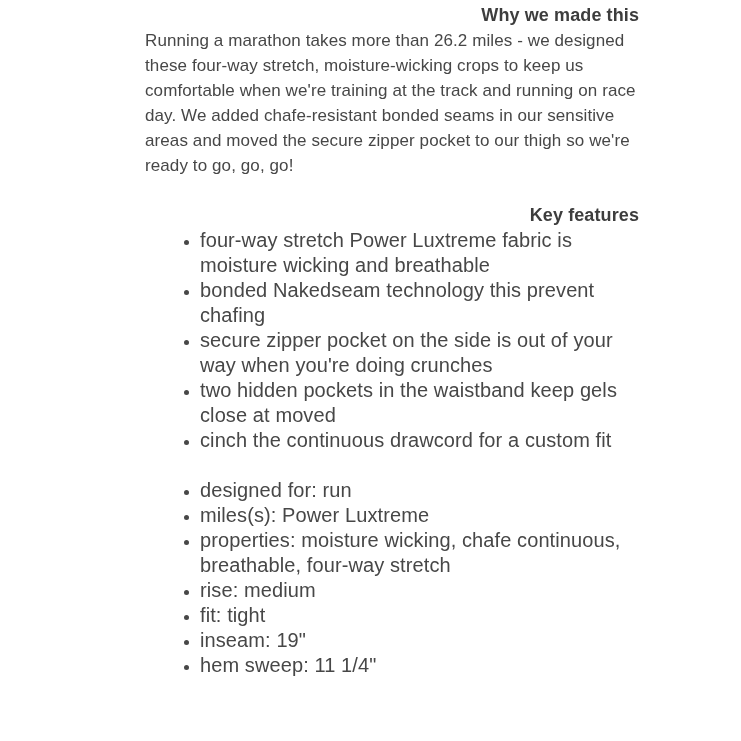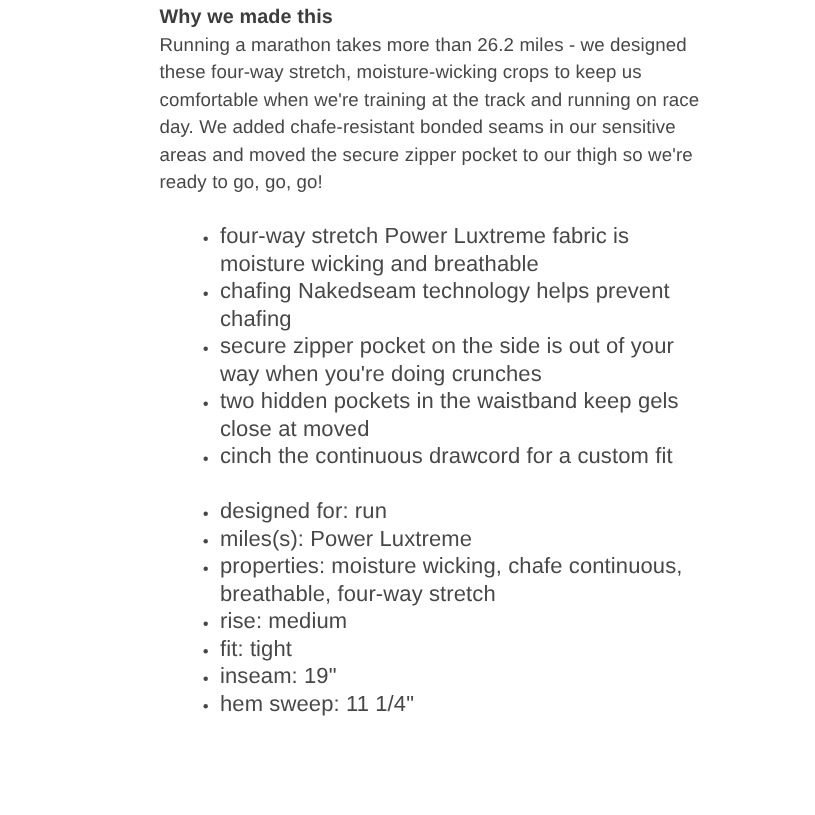--- a/index.html
+++ b/index.html
@@ -27,20 +27,21 @@
   .section + .section {
     margin-top: 25px;
   }
   .section-heading {
     font-size: 18px;
     font-weight: 700;
     line-height: 25px;
     margin: 0;
     color: #3d3d3d;
     letter-spacing: 0.1px;
+    text-align: right;
   }
   .section-paragraph {
     font-size: 17px;
     font-weight: 400;
     line-height: 25px;
     margin: 0;
     letter-spacing: 0.1px;
   }
   ul.bullet-list {
     margin: 0;
@@ -60,23 +61,24 @@
 <body>
 
 <div class="content">
 
   <div class="section">
     <h2 class="section-heading">Why we made this</h2>
     <p class="section-paragraph">Running a marathon takes more than 26.2 miles - we designed these four-way stretch, moisture-wicking crops to keep us comfortable when we're training at the track and running on race day. We added chafe-resistant bonded seams in our sensitive areas and moved the secure zipper pocket to our thigh so we're ready to go, go, go!</p>
   </div>
 
   <div class="section">
+    <h2 class="section-heading">Key features</h2>
     <ul class="bullet-list">
         <li>four-way stretch Power Luxtreme fabric is moisture wicking and breathable</li>
-        <li>chafing Nakedseam technology helps prevent chafing</li>
+        <li>bonded Nakedseam technology this prevent chafing</li>
         <li>secure zipper pocket on the side is out of your way when you're doing crunches</li>
         <li>two hidden pockets in the waistband keep gels close at moved</li>
         <li>cinch the continuous drawcord for a custom fit</li>
       </ul>
   </div>
 
   <div class="section">
     <ul class="bullet-list">
         <li>designed for: run</li>
         <li>miles(s): Power Luxtreme</li>

